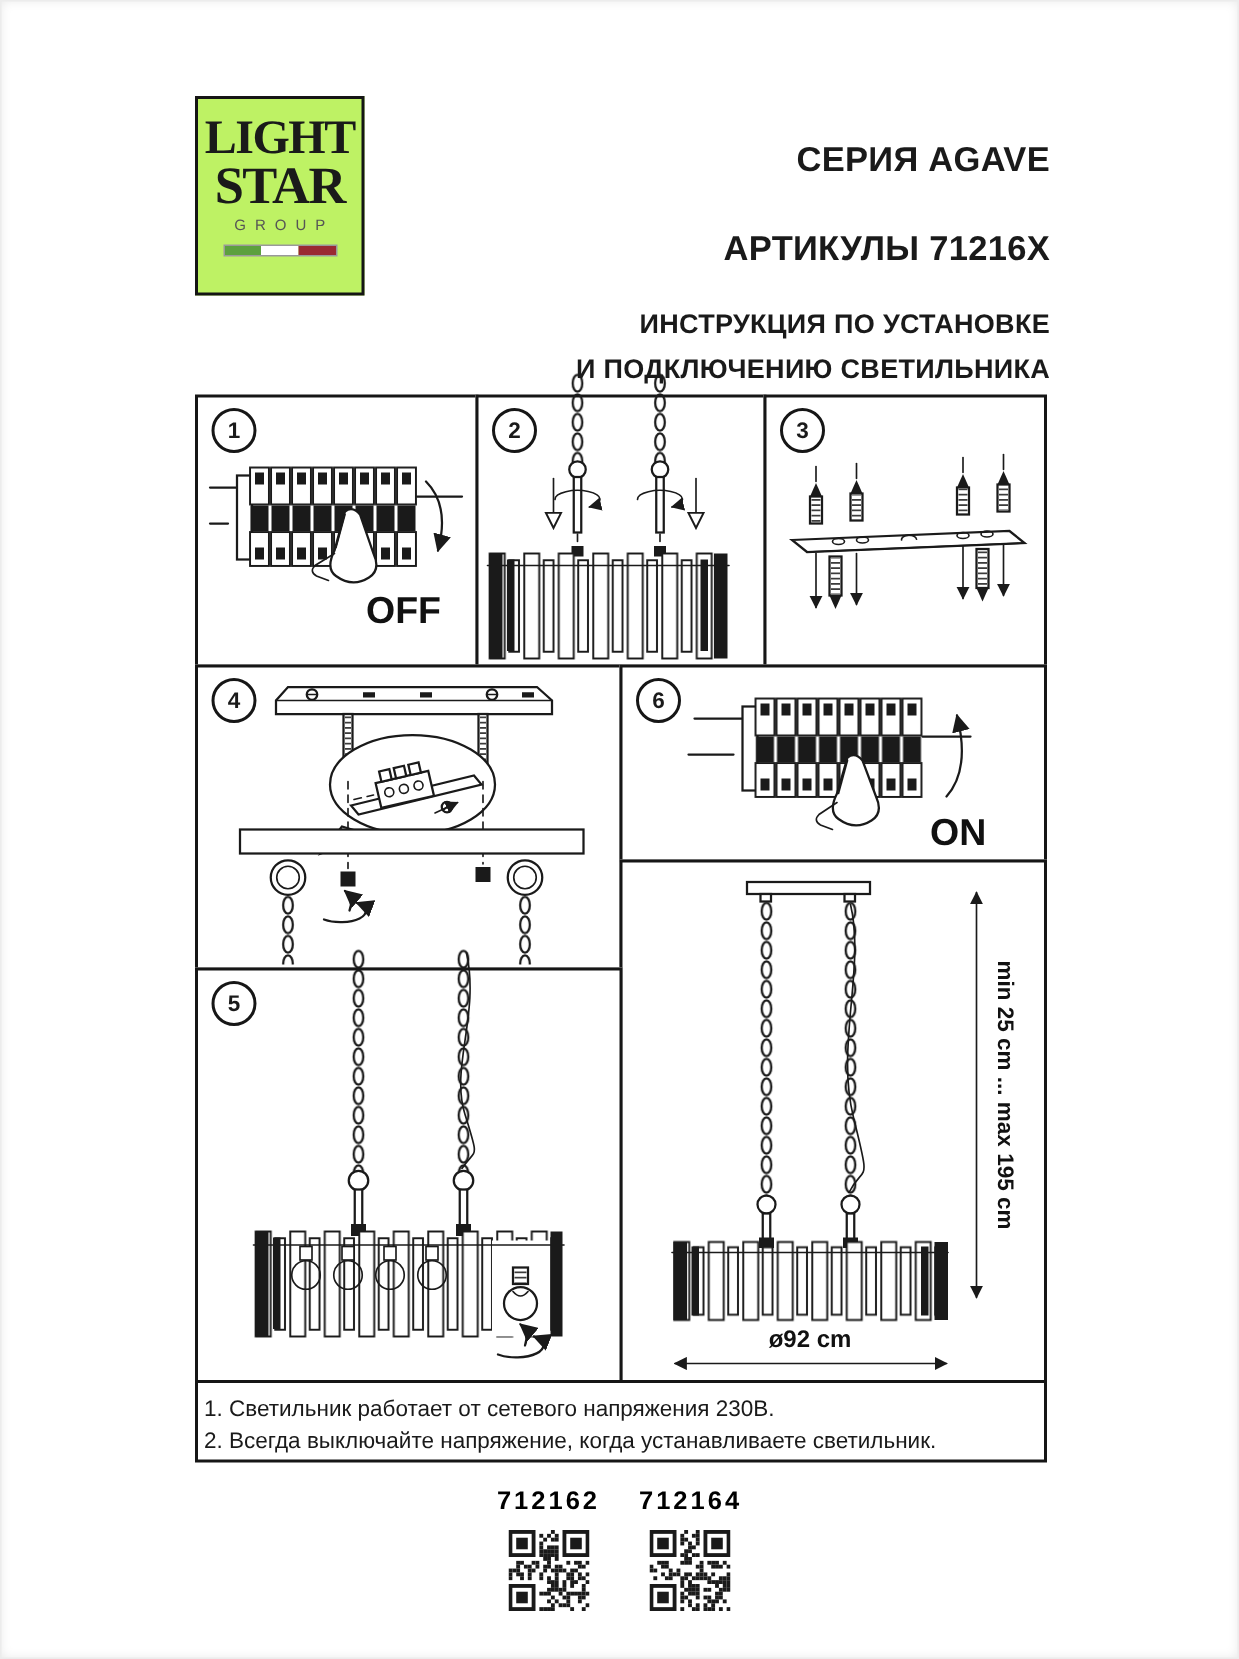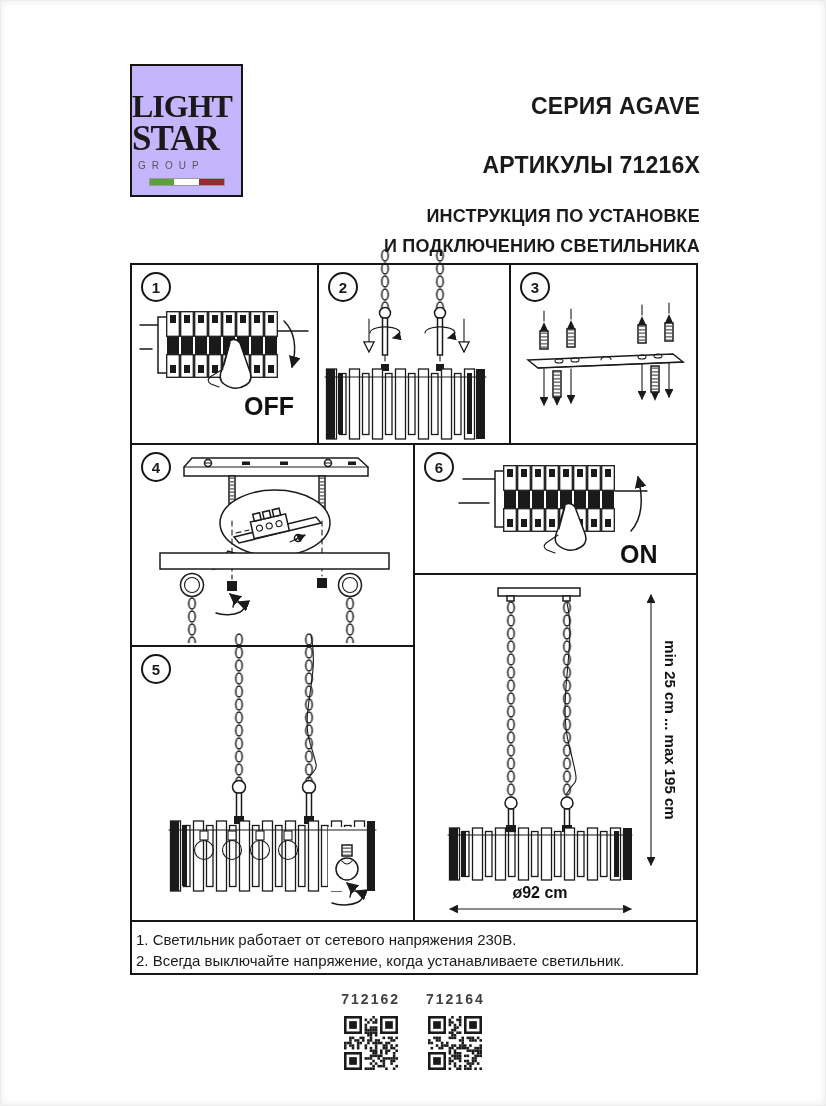--- a/index.html
+++ b/index.html
@@ -2,21 +2,21 @@
 <html><head>
 <meta charset="utf-8">
 <style>
   html,body{margin:0;padding:0;background:#fff;}
   .sheet{position:relative;width:826px;height:1106px;background:#fff;overflow:hidden;
          font-family:"Liberation Sans",sans-serif;color:#1a1a1a;
          box-shadow:inset 0 0 0 1px #ececec, inset 0 0 8px rgba(0,0,0,.10);}
 
   
   .logo-box{position:absolute;left:130px;top:64px;width:113px;height:133px;
-            border:2px solid #151515;box-sizing:border-box;text-align:left;padding-top:26px;background:#c4b5fd;}
+            border:2px solid #151515;box-sizing:border-box;text-align:center;padding-top:11px;background:#bef264;}
   .logo-light{font-family:"Liberation Serif",serif;font-weight:700;font-size:32px;line-height:29px;letter-spacing:-1px;}
   .logo-star {font-family:"Liberation Serif",serif;font-weight:700;font-size:35px;line-height:35px;letter-spacing:-1px;}
   .logo-group{font-size:10px;letter-spacing:6px;text-indent:6px;color:#555;margin-top:4px;}
   .logo-flag{display:flex;width:76px;height:8px;margin:7px auto 0;border:1px solid #999;box-sizing:border-box;}
   .logo-flag span{flex:1;}
 
   .titles{position:absolute;right:126px;top:62px;width:430px;text-align:right;font-weight:700;}
   .t-series,.t-articles{font-size:23px;line-height:30px;letter-spacing:.2px;margin-top:29px;}
   .t-instr{margin-top:21px;font-size:18px;line-height:30px;letter-spacing:.2px;}
 
@@ -40,21 +40,21 @@
   .ln{stroke:#1a1a1a;stroke-width:1.5;fill:none;stroke-linecap:round;}
   .lnw{stroke:#1a1a1a;stroke-width:1.5;fill:#fff;}
   .fl{fill:#1a1a1a;stroke:none;}
   .thin{stroke-width:1.1;}
   .dash{stroke-dasharray:5 4;stroke-width:1.1;}
   text.svgt{font-family:"Liberation Sans",sans-serif;font-weight:700;fill:#111;}
 
   
   .footer{position:absolute;left:0;top:991px;width:100%;display:flex;justify-content:center;gap:26px;}
   .qr-item{text-align:center;}
-  .qr-label{font-size:14px;font-weight:700;letter-spacing:2px;color:#404040;margin-bottom:9px;}
+  .qr-label{font-size:17px;font-weight:700;letter-spacing:2px;color:#000000;margin-bottom:9px;}
   svg.qr{width:54px;height:54px;display:block;margin:0 auto;}
 </style>
 </head>
 <body>
 
 <svg width="0" height="0" style="position:absolute" aria-hidden="true">
   <defs>
     <marker id="mA" viewBox="0 0 10 10" refX="9" refY="5" markerWidth="8" markerHeight="8" orient="auto-start-reverse">
       <path d="M0,0L10,5L0,10z" fill="#1a1a1a"></path>
     </marker>

